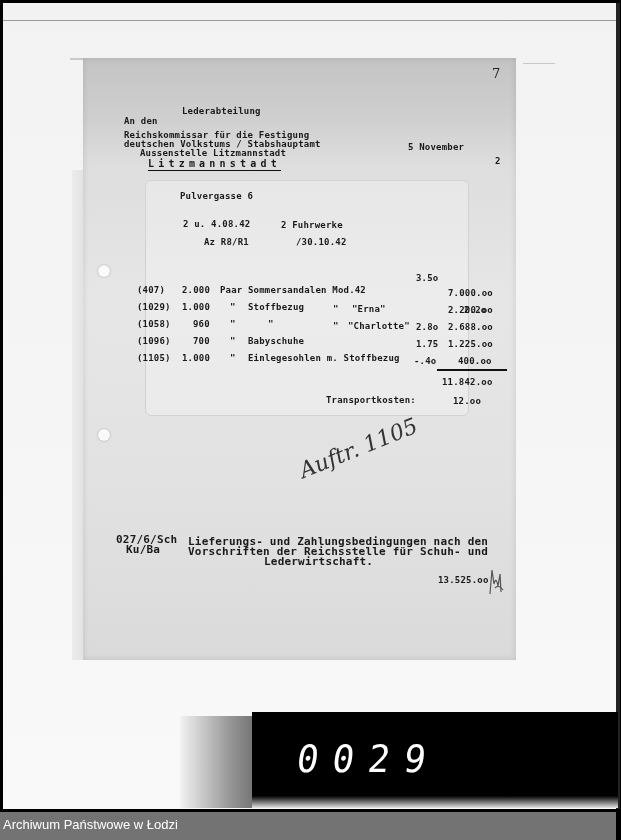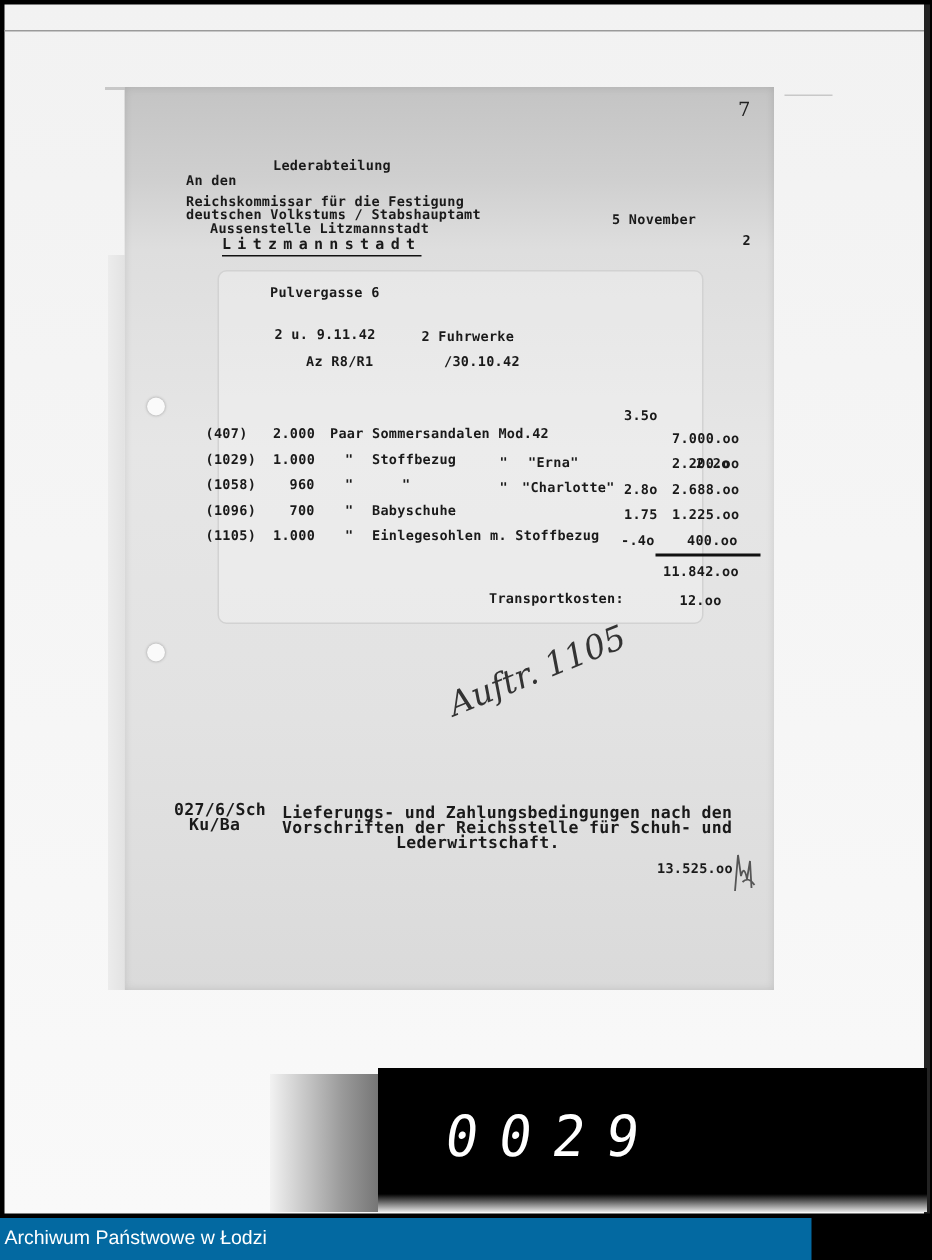--- a/index.html
+++ b/index.html
@@ -66,21 +66,21 @@
     .counter-glow {
       position: absolute; left: 252px; top: 796px; width: 366px; height: 12px;
       background: linear-gradient(180deg, #000 0%, #e6e6e6 100%);
     }
     .counter-digits {
       position: absolute; left: 297px; top: 738px; color: #fff;
       font-family: "DejaVu Sans Mono", monospace; font-size: 36px; font-weight: normal;
       letter-spacing: 14px; transform: skewX(-8deg) scaleY(1.05);
     }
     .footer {
-      position: absolute; left: 0; top: 812px; width: 541px; height: 28px; background: #0369a1;
+      position: absolute; left: 0; top: 812px; width: 616px; height: 28px; background: #737373;
     }
     .footer-text {
       position: absolute; left: 3px; top: 5px; color: #fff;
       font-family: "Liberation Sans", sans-serif; font-size: 13px;
     }
   </style>
 </head>
 <body>
 
 <div class="frame">
@@ -101,21 +101,21 @@
 <div class="t" style="left:182px;top:106px;text-align:center;">Lederabteilung</div>
 <div class="t" style="left:124px;top:116px;">An den</div>
 <div class="t" style="left:124px;top:130px;">Reichskommissar für die Festigung</div>
 <div class="t" style="left:124px;top:139px;">deutschen Volkstums / Stabshauptamt</div>
 <div class="t" style="left:140px;top:148px;">Aussenstelle Litzmannstadt</div>
 <div class="t spaced" style="left:148px;top:158px;">Litzmannstadt</div>
 <div class="t" style="left:180px;top:173px;margin-top:18px;">Pulvergasse 6</div>
 <div class="t" style="left:408px;top:142px;">5 November</div>
 <div class="t" style="left:495px;top:156px;">2</div>
 
-<div class="t" style="left:183px;top:219px;">2 u. 9.11.42</div>
+<div class="t" style="left:183px;top:219px;">2 u. 4.08.42</div>
 <div class="t" style="left:281px;top:220px;">2 Fuhrwerke</div>
 <div class="t" style="left:204px;top:237px;">Az R8/R1</div>
 <div class="t" style="left:296px;top:237px;">/30.10.42</div>
 
 <div>
   <div>
     <div class="t" style="left:137px;top:285px;">(407)</div>
     <div class="t" style="left:182px;top:285px;">2.000</div>
     <div class="t" style="left:220px;top:285px;">Paar</div>
     <div class="t" style="left:248px;top:285px;">Sommersandalen Mod.42</div>

